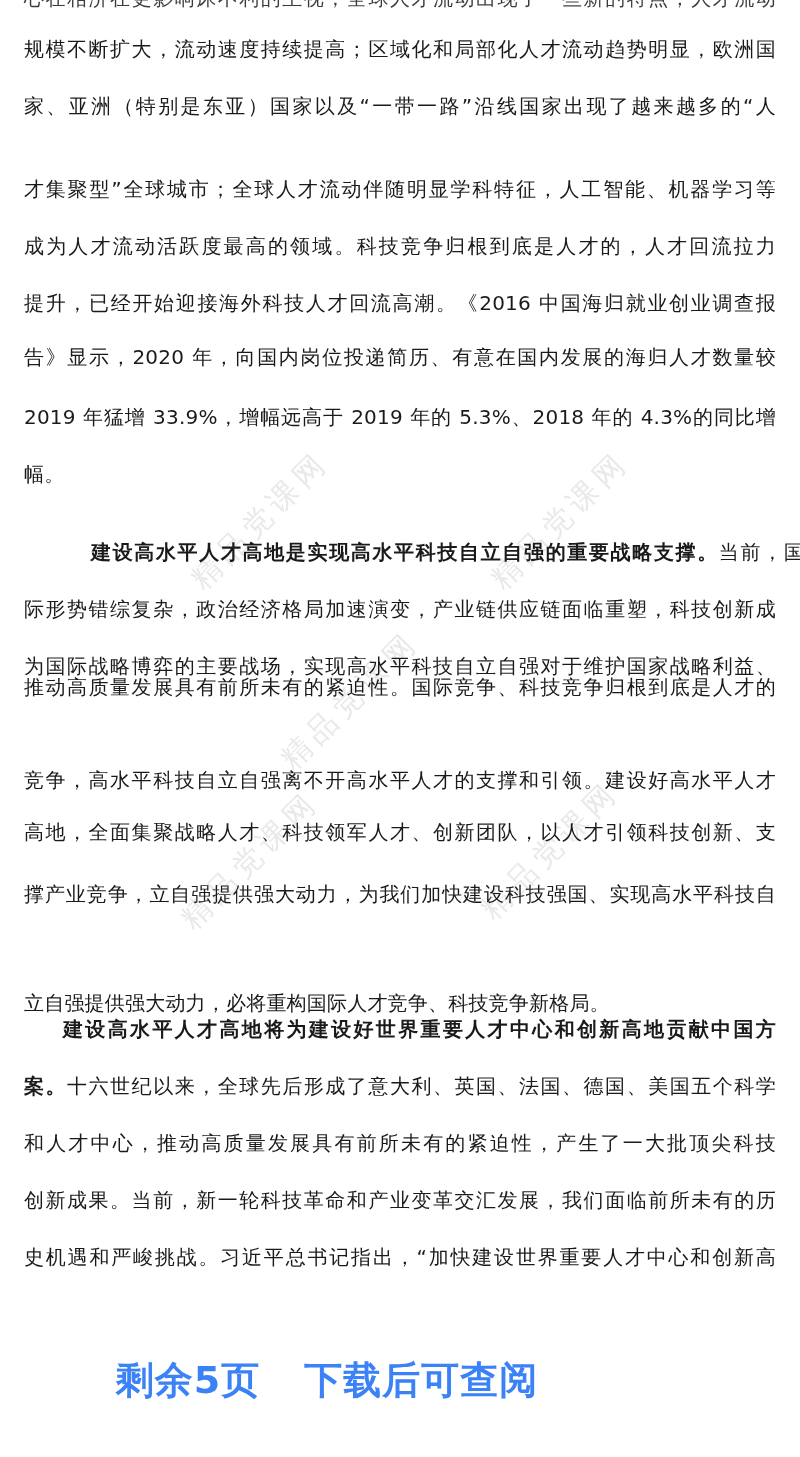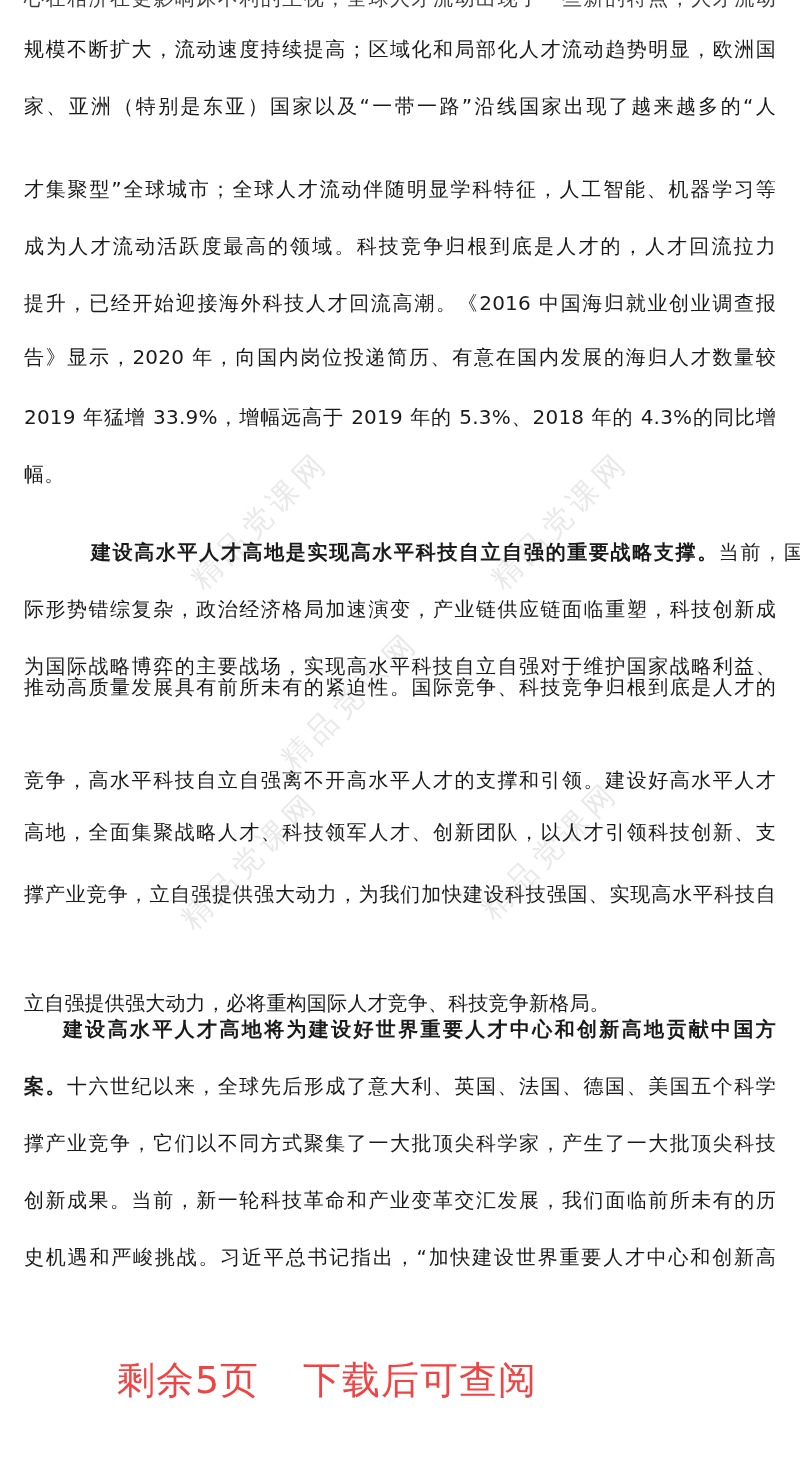--- a/index.html
+++ b/index.html
@@ -63,22 +63,22 @@
       position: relative;
       z-index: 1;
     }
     .footer-notice {
       position: absolute;
       top: 1355px;
       left: 0;
       width: 654px;
       text-align: center;
       font-size: 38px;
-      font-weight: normal;
-      color: #ef4444;
+      font-weight: bold;
+      color: #3b82f6;
       letter-spacing: 1px;
       z-index: 1;
     }
     .footer-notice span {
       display: inline-block;
     }
     .footer-notice .gap {
       width: 44px;
     }
   </style>
@@ -119,21 +119,21 @@
       <div class="line" style="top:817px;">高地，全面集聚战略人才、科技领军人才、创新团队，以人才引领科技创新、支</div>
       <div class="line" style="top:879px;">撑产业竞争，立自强提供强大动力，为我们加快建设科技强国、实现高水平科技自</div>
       <div class="line last" style="top:988px;">立自强提供强大动力，必将重构国际人才竞争、科技竞争新格局。</div>
     </div>
 
     <div>
       <div class="line indent bold" style="top:1014px;">建设高水平人才高地将为建设好世界重要人才中心和创新高地贡献中国方</div>
       <div class="line" style="top:1071px;">
         <span class="bold">案。</span><span>十六世纪以来，全球先后形成了意大利、英国、法国、德国、美国五个科学</span>
       </div>
-      <div class="line" style="top:1128px;">撑产业竞争，它们以不同方式聚集了一大批顶尖科学家，产生了一大批顶尖科技</div>
+      <div class="line" style="top:1128px;">和人才中心，推动高质量发展具有前所未有的紧迫性，产生了一大批顶尖科技</div>
       <div class="line" style="top:1185px;">创新成果。当前，新一轮科技革命和产业变革交汇发展，我们面临前所未有的历</div>
       <div class="line" style="top:1242px;">史机遇和严峻挑战。习近平总书记指出，“加快建设世界重要人才中心和创新高</div>
     </div>
   </div>
 
   <div class="footer-notice">
     <span>剩余5页</span><span class="gap"></span><span>下载后可查阅</span>
   </div>
 
 </div>

